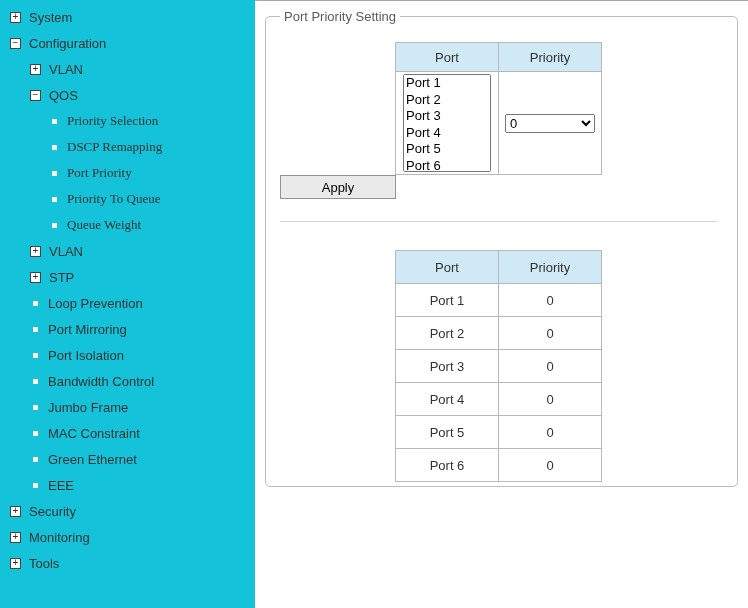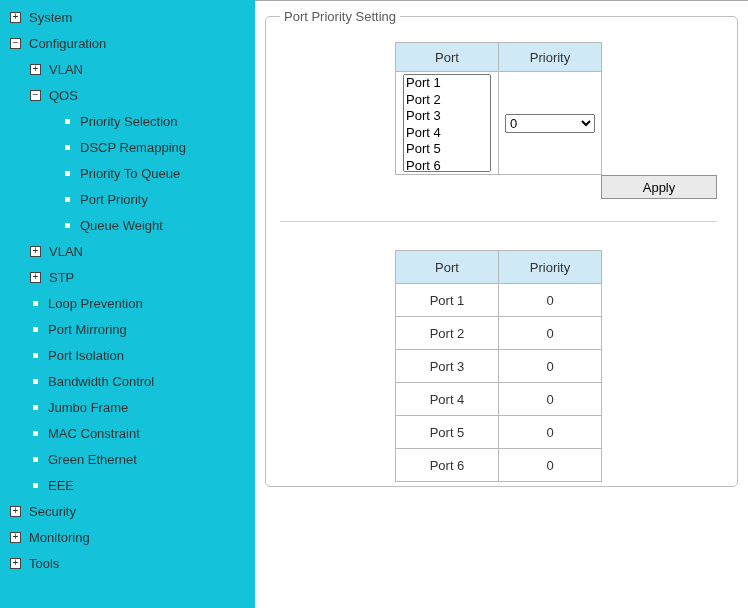--- a/index.html
+++ b/index.html
@@ -58,21 +58,21 @@
     width: 5px;
     height: 5px;
     background: #fff;
     margin-right: 10px;
     margin-left: 3px;
     flex-shrink: 0;
   }
   .node .label { flex: 1; }
   .lvl1 { padding-left: 10px; }
   .lvl2 { padding-left: 30px; }
-  .lvl3 { padding-left: 62px; }
+  .lvl3 { padding-left: 49px; font-family: Liberation Serif, serif; }
 
   
   .main {
     flex: 1;
     border-top: 1px solid #a6a6a6;
     padding: 8px 10px 10px 10px;
     background: #fff;
     box-sizing: border-box;
   }
   fieldset.panel {
@@ -84,21 +84,21 @@
     box-sizing: border-box;
   }
   fieldset.panel > legend {
     padding: 0 4px;
     color: #5b5b5b;
     font-size: 13px;
   }
   .center {
     display: flex;
     flex-direction: column;
-    align-items: flex-end;
+    align-items: flex-start;
   }
   table.setting {
     border-collapse: collapse;
     margin: 0 auto;
   }
   table.setting th, table.setting td {
     border: 1px solid #b8b8b8;
     font-weight: normal;
     text-align: center;
     height: 26px;
@@ -177,25 +177,25 @@
           <li class="node lvl3">
             <span class="dot"></span>
             <span class="label">Priority Selection</span>
           </li>
           <li class="node lvl3">
             <span class="dot"></span>
             <span class="label">DSCP Remapping</span>
           </li>
           <li class="node lvl3">
             <span class="dot"></span>
+            <span class="label">Port Priority</span>
+          </li>
+          <li class="node lvl3">
+            <span class="dot"></span>
             <span class="label">Priority To Queue</span>
-          </li>
-          <li class="node lvl3">
-            <span class="dot"></span>
-            <span class="label">Port Priority</span>
           </li>
           <li class="node lvl3">
             <span class="dot"></span>
             <span class="label">Queue Weight</span>
           </li>
         <li class="node lvl2">
           <span class="toggle">+</span>
           <span class="label">VLAN</span>
         </li>
         <li class="node lvl2">

